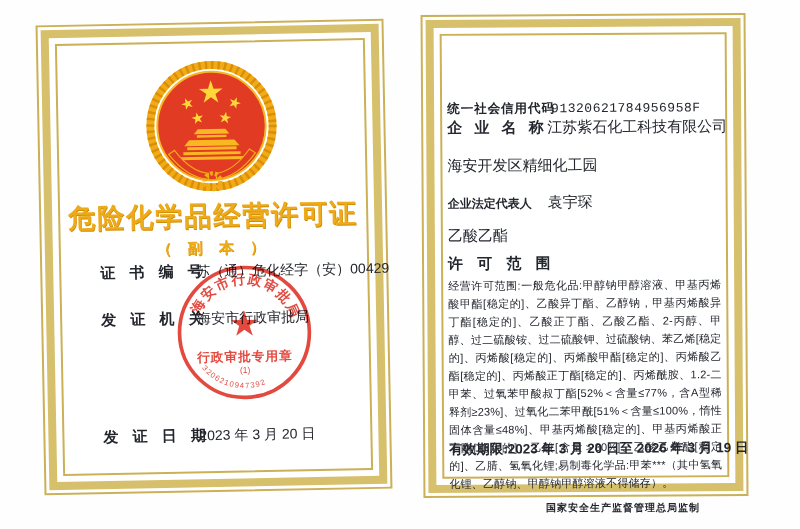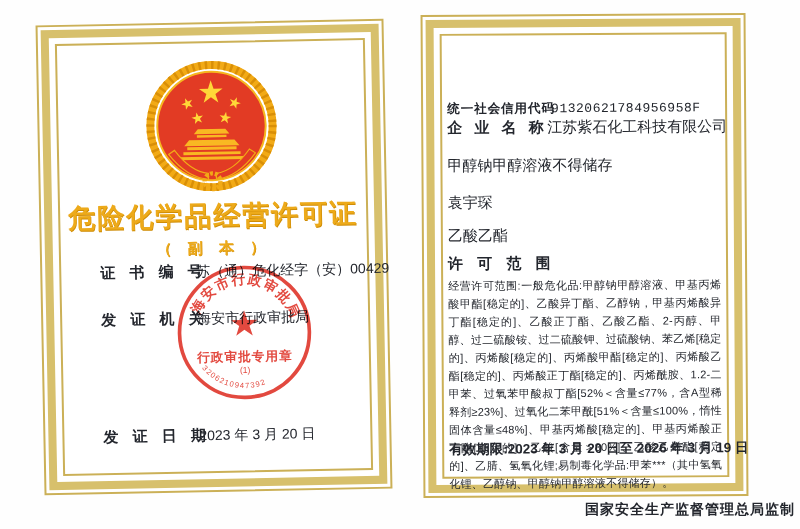--- a/index.html
+++ b/index.html
@@ -66,21 +66,21 @@
   .scope-title{position:absolute;top:214px;left:2px;font-weight:bold;font-size:15px;letter-spacing:5px;text-align:right;}
   .scope-text{
     position:absolute;top:236px;left:2px;width:273px;
     font-size:11px;line-height:18px;text-align:justify;
     letter-spacing:.2px;
   }
   .validity{position:absolute;top:400px;left:2px;font-weight:bold;font-size:13.5px;white-space:nowrap;}
 
   .issuer-caption{
     position:absolute;left:546px;top:501px;
-    font-weight:bold;font-size:14px;letter-spacing:1px;white-space:nowrap;margin-left:39px;
+    font-weight:bold;font-size:10px;letter-spacing:1px;white-space:nowrap;
   }
 </style>
 </head>
 <body>
 
 <div class="cert left-cert">
   <div class="frame-band"></div>
   <div class="frame-inner"></div>
   <div class="content">
 
@@ -154,23 +154,24 @@
     <div class="rrow rrow-code">
       <span class="lbl">统一社会信用代码</span>
       <span class="val">91320621784956958F</span>
     </div>
 
     <div class="rrow rrow-name">
       <span class="lbl">企 业 名 称</span>
       <span class="val">江苏紫石化工科技有限公司</span>
     </div>
     <div class="rrow rrow-addr">
-      <span class="val">甲醇钠甲醇溶液不得储存</span>
+      <span class="val">海安开发区精细化工园</span>
     </div>
     <div class="rrow rrow-legal">
+      <span class="lbl">企业法定代表人</span>
       <span class="val">袁宇琛</span>
     </div>
     <div class="rrow rrow-mode">
       <span class="val">乙酸乙酯</span>
     </div>
 
     <div class="scope-title">许 可 范 围</div>
     <div class="scope-text">经营许可范围:一般危化品:甲醇钠甲醇溶液、甲基丙烯酸甲酯[稳定的]、乙酸异丁酯、乙醇钠，甲基丙烯酸异丁酯[稳定的]、乙酸正丁酯、乙酸乙酯、2-丙醇、甲醇、过二硫酸铵、过二硫酸钾、过硫酸钠、苯乙烯[稳定的]、丙烯酸[稳定的]、丙烯酸甲酯[稳定的]、丙烯酸乙酯[稳定的]、丙烯酸正丁酯[稳定的]、丙烯酰胺、1.2-二甲苯、过氧苯甲酸叔丁酯[52%＜含量≤77%，含A型稀释剂≥23%]、过氧化二苯甲酰[51%＜含量≤100%，惰性固体含量≤48%]、甲基丙烯酸[稳定的]、甲基丙烯酸正丁酯[稳定的]、乙酸[含量＞80%]、乙酸乙烯酯[稳定的]、乙腈、氢氧化锂;易制毒化学品:甲苯***（其中氢氧化锂、乙醇钠、甲醇钠甲醇溶液不得储存）。</div>
     <div class="validity">有效期限:2023 年 3 月 20 日至 2026 年 3 月 19 日</div>
   </div>

